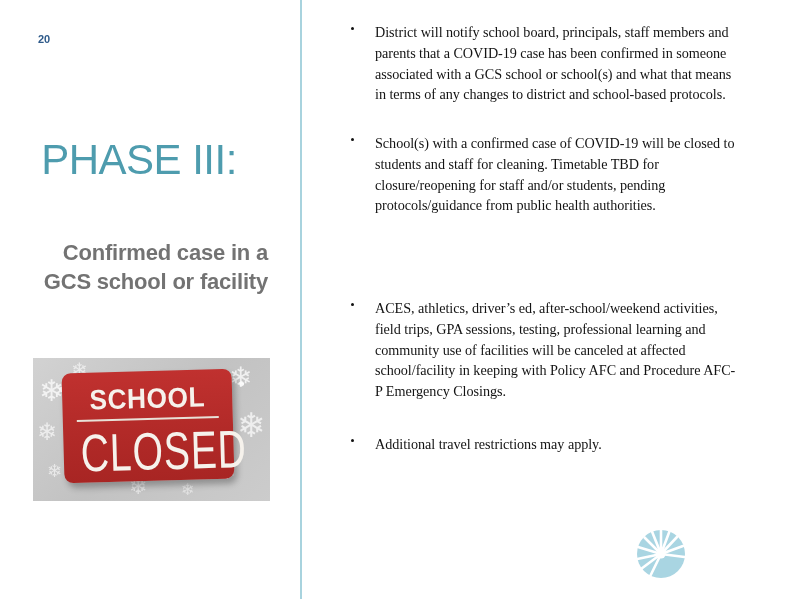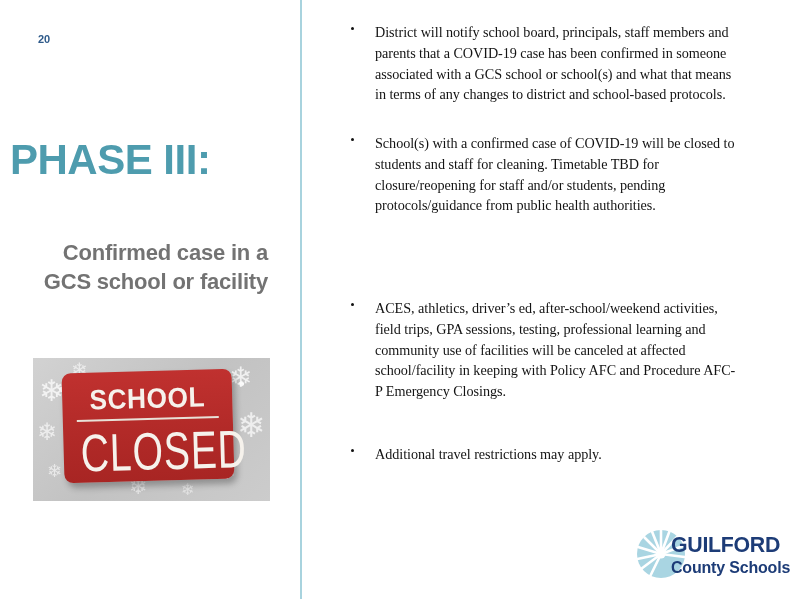--- a/index.html
+++ b/index.html
@@ -43,23 +43,23 @@
     left: 0;
     top: 0;
     width: 300px;
     height: 599px;
   }
   .phase-title {
     position: absolute;
     left: 10px;
     top: 138px;
     width: 258px;
-    text-align: left;
+    text-align: center;
     font-size: 42px;
-    font-weight: bold;
+    font-weight: normal;
     color: #4e9cae;
     letter-spacing: -0.5px;
     line-height: 1.05;
   }
   .phase-subtitle {
     position: absolute;
     left: 20px;
     top: 239px;
     width: 248px;
     text-align: right;
@@ -261,21 +261,21 @@
     <span class="dot"></span>
     <span class="btext">School(s) with a confirmed case of COVID-19 will be closed to students and staff for cleaning. Timetable TBD for closure/reopening for staff and/or students, pending protocols/guidance from public health authorities.</span>
   </div>
 
 
   <div class="bullet" style="top:298px;">
     <span class="dot"></span>
     <span class="btext">ACES, athletics, driver’s ed, after-school/weekend activities, field trips, GPA sessions, testing, professional learning and community use of facilities will be canceled at affected school/facility in keeping with Policy AFC and Procedure AFC-P Emergency Closings.</span>
   </div>
 
-  <div class="bullet" style="top:444px;">
+  <div class="bullet" style="top:434px;">
     <span class="dot"></span>
     <span class="btext">Additional travel restrictions may apply.</span>
   </div>
 
 </div>
 
 <div class="logo">
   <svg class="logo-mark" viewBox="0 0 52 52" xmlns="http://www.w3.org/2000/svg">
     <circle cx="26" cy="26" r="24" fill="#a9d5e2"></circle>
     <g stroke="#ffffff" stroke-width="2.6" stroke-linecap="round">
@@ -286,17 +286,13 @@
       <line x1="26" y1="26" x2="49.5" y2="29"></line>
       <line x1="26" y1="26" x2="17" y2="3.4"></line>
       <line x1="26" y1="26" x2="9.5" y2="9.5"></line>
       <line x1="26" y1="26" x2="3" y2="19"></line>
       <line x1="26" y1="26" x2="2.3" y2="31"></line>
       <line x1="26" y1="26" x2="6" y2="41"></line>
       <line x1="26" y1="26" x2="15" y2="48.5"></line>
     </g>
     <circle cx="26" cy="26" r="4.6" fill="#ffffff"></circle>
   </svg>
-  <div class="logo-text">
-    <div class="logo-top">GUILFORD</div>
-    <div class="logo-bottom">County Schools</div>
-  </div>
 </div>
 
 </body></html>

